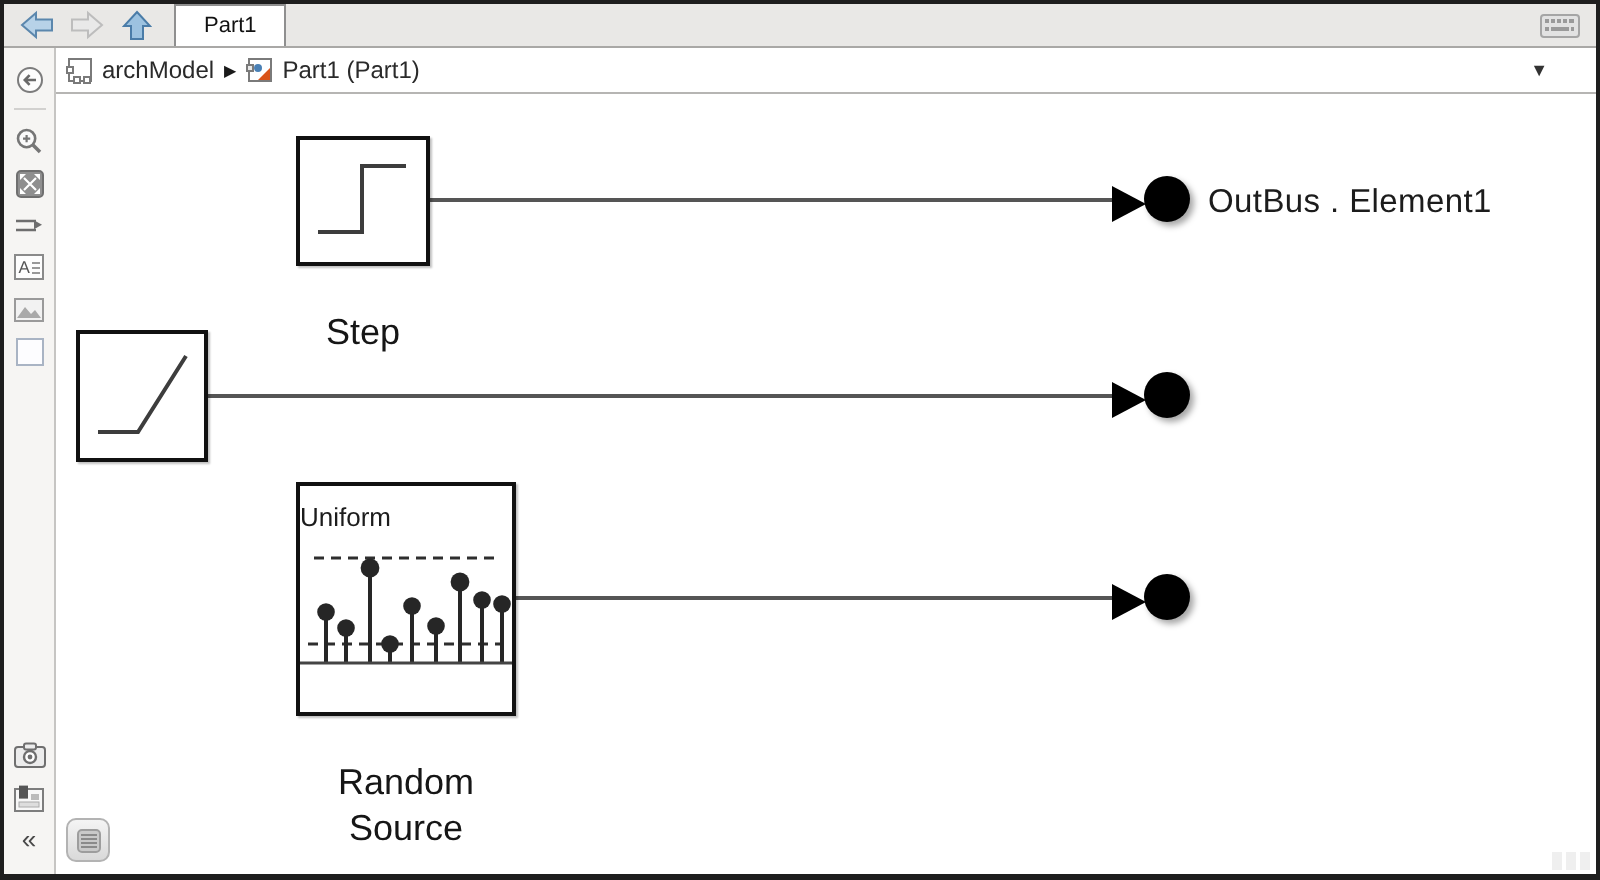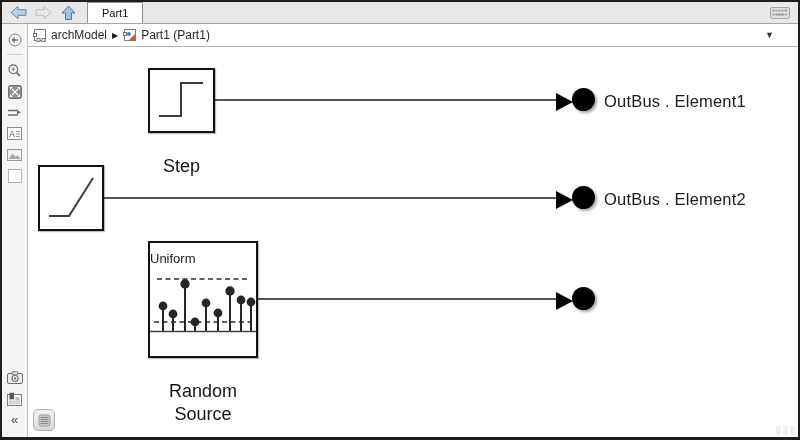--- a/index.html
+++ b/index.html
@@ -276,21 +276,20 @@
         <div class="block-label" style="left:120px; top:317px; width:110px;">Random Source</div>
 
         <div class="port" style="left:528px; top:41px;">
           <div class="port-arrow"></div>
           <div class="port-circle"></div>
           <div class="port-label">OutBus . Element1</div>
         </div>
         <div class="port" style="left:528px; top:139px;">
           <div class="port-arrow"></div>
           <div class="port-circle"></div>
-          <div class="port-label">OutBus . Element2</div>
         </div>
         <div class="port" style="left:528px; top:240px;">
           <div class="port-arrow"></div>
           <div class="port-circle"></div>
         </div>
 
         <div class="legend-btn">
           <svg width="13" height="13" viewBox="0 0 13 13">
             <rect x="1" y="1" width="11" height="11" rx="2" fill="#c9c9c9" stroke="#9d9d9d"></rect>
             <path d="M2.5 3.5 H10.5 M2.5 5.5 H10.5 M2.5 7.5 H10.5 M2.5 9.5 H10.5" stroke="#8a8a8a" stroke-width="1"></path>

